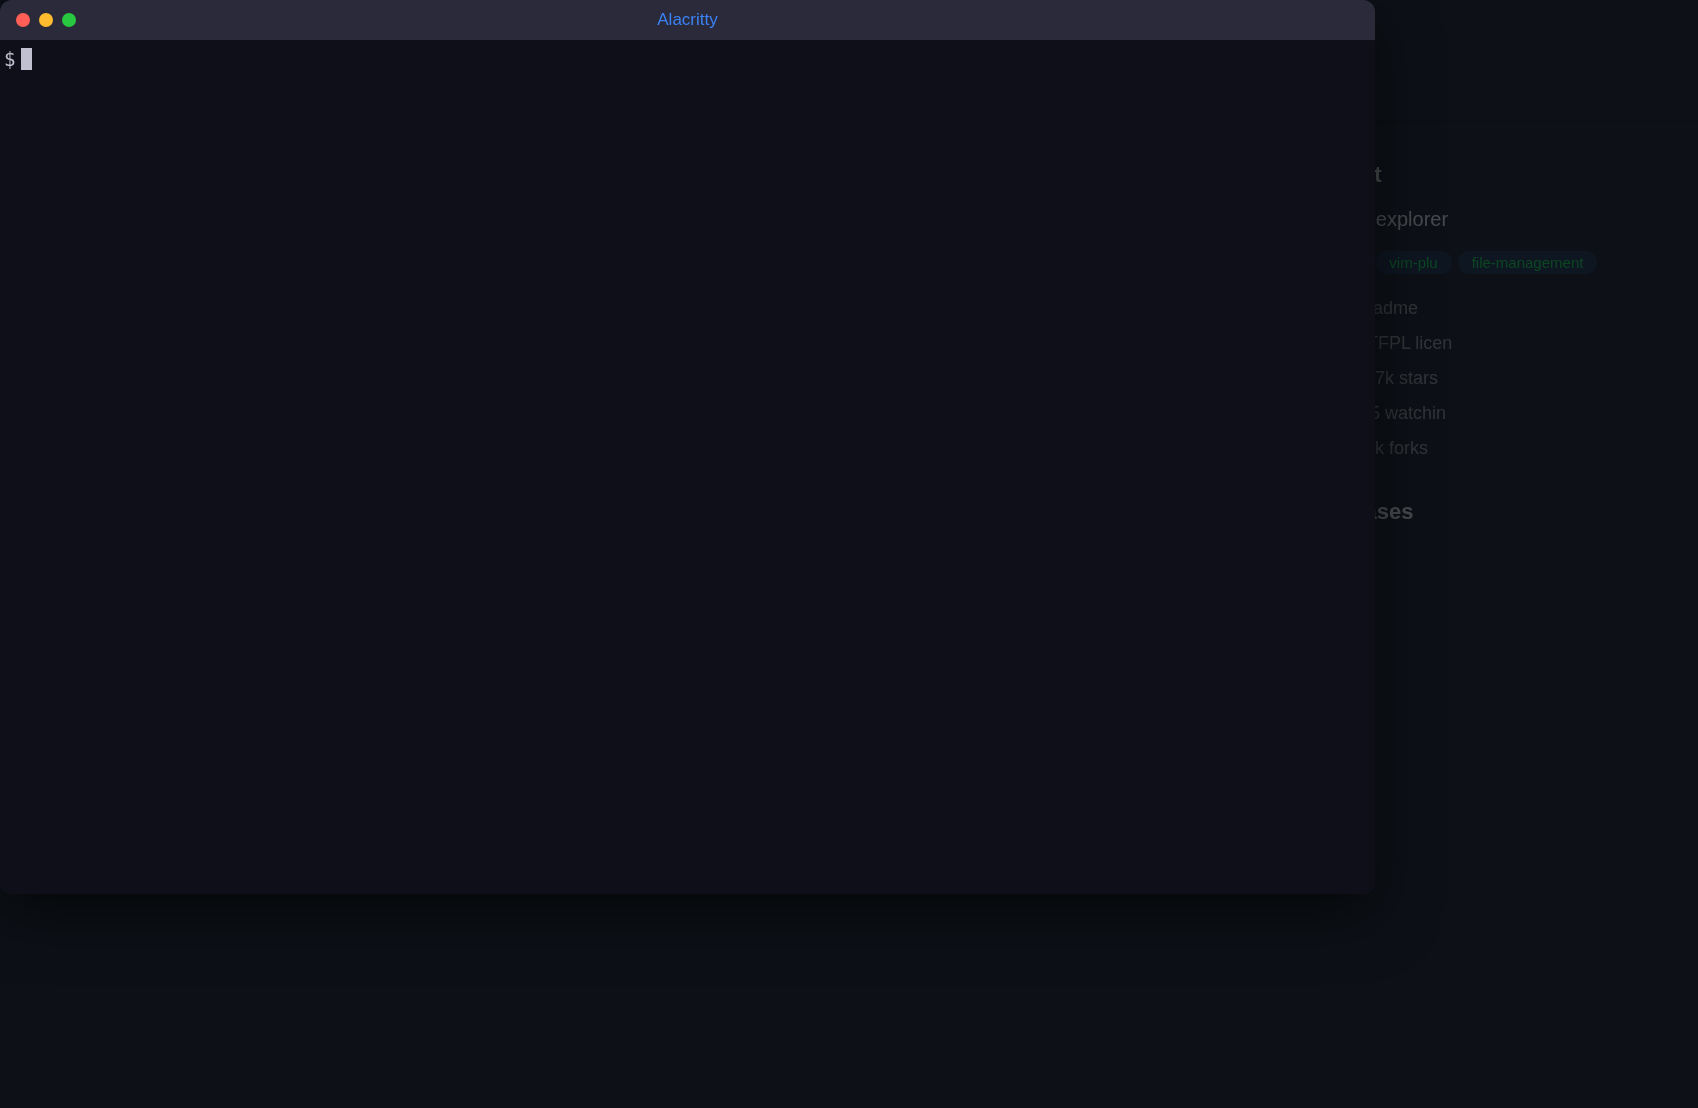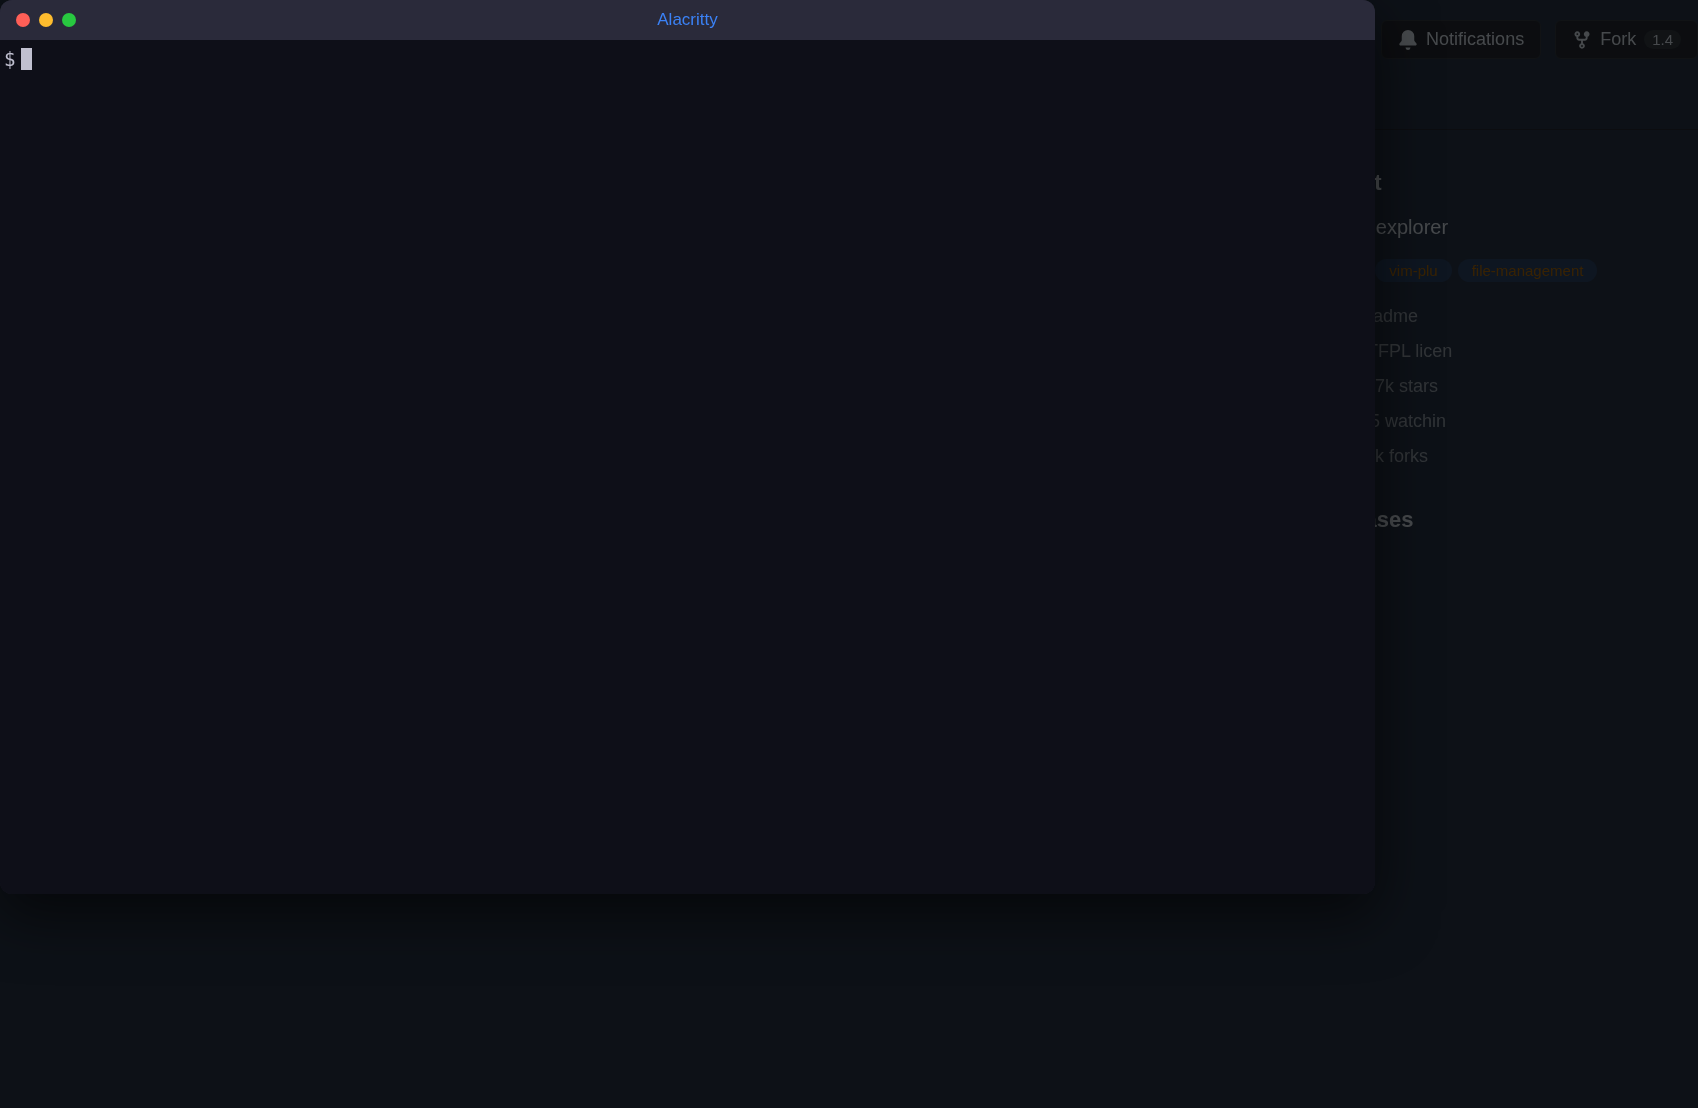--- a/index.html
+++ b/index.html
@@ -234,21 +234,21 @@
 }
 
 .gh-topics {
   display: flex;
   gap: 6px;
   flex-wrap: wrap;
   margin-bottom: 24px;
 }
 
 .topic {
-  color: #a16207;
+  color: #22c55e;
   background: rgba(56, 139, 253, 0.15);
   border-radius: 14px;
   padding: 3px 14px;
   font-size: 15px;
 }
 
 .gh-meta-list {
   display: flex;
   flex-direction: column;
   gap: 14px;
@@ -350,35 +350,20 @@
 }
 </style>
 </head>
 <body>
 
 <div class="github-bg">
   <div class="gh-header">
     <div class="gh-repo-title">
       <span class="repo-name">rdtree</span>
       <span class="repo-public">Public</span>
-    </div>
-    <div class="gh-header-actions">
-      <div class="gh-btn">
-        <svg class="icon-svg" viewBox="0 0 16 16">
-            <path d="M8 16a2 2 0 001.985-1.75c.017-.137-.097-.25-.235-.25h-3.5c-.138 0-.252.113-.235.25A2 2 0 008 16zM3 5a5 5 0 0110 0v2.947c0 .346.115.683.327.957l1.415 1.82c.495.638.04 1.576-.767 1.576H2.025c-.807 0-1.262-.938-.767-1.576l1.415-1.82c.212-.274.327-.61.327-.957V5z"></path>
-          </svg>
-        <span>Notifications</span>
-      </div>
-      <div class="gh-btn">
-        <svg class="icon-svg" viewBox="0 0 16 16">
-            <path d="M5 3.25a.75.75 0 11-1.5 0 .75.75 0 011.5 0zm0 2.122a2.25 2.25 0 10-1.5 0v.878A2.25 2.25 0 005.75 8.5h1.5v2.128a2.251 2.251 0 101.5 0V8.5h1.5a2.25 2.25 0 002.25-2.25v-.878a2.25 2.25 0 10-1.5 0v.878a.75.75 0 01-.75.75h-4.5A.75.75 0 015 6.25v-.878zm3.75 7.378a.75.75 0 11-1.5 0 .75.75 0 011.5 0zm3-8.75a.75.75 0 100-1.5.75.75 0 000 1.5z"></path>
-          </svg>
-        <span>Fork</span>
-        <span class="count">1.4</span>
-      </div>
     </div>
   </div>
 
   <div class="gh-tabs">
     <div class="gh-tab">
       <span>es</span>
       <span class="badge">42</span>
     </div>
     <div class="gh-tab">
       <svg class="icon-svg" viewBox="0 0 16 16">

